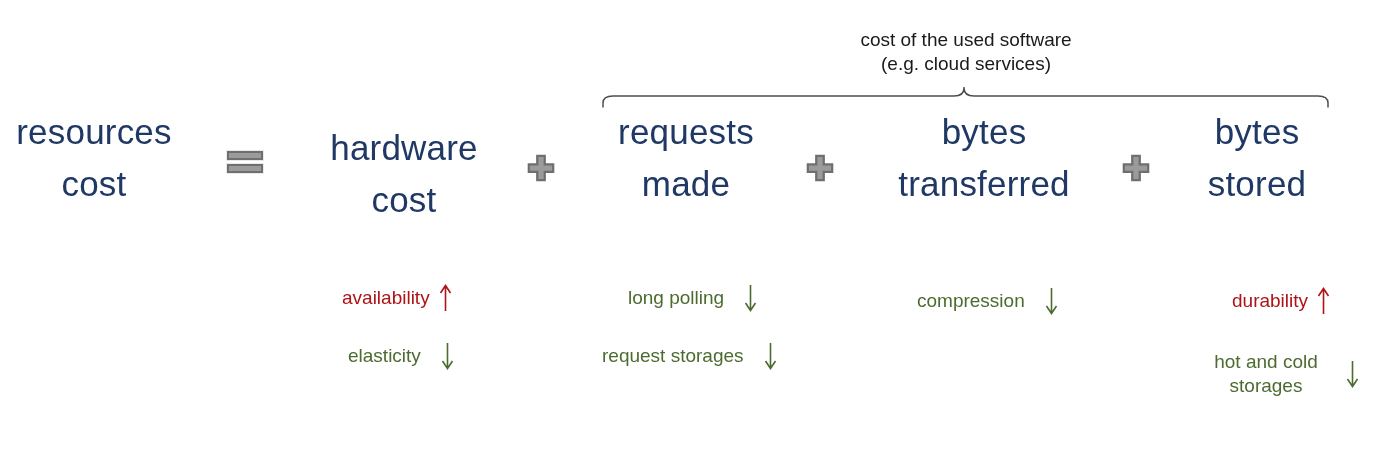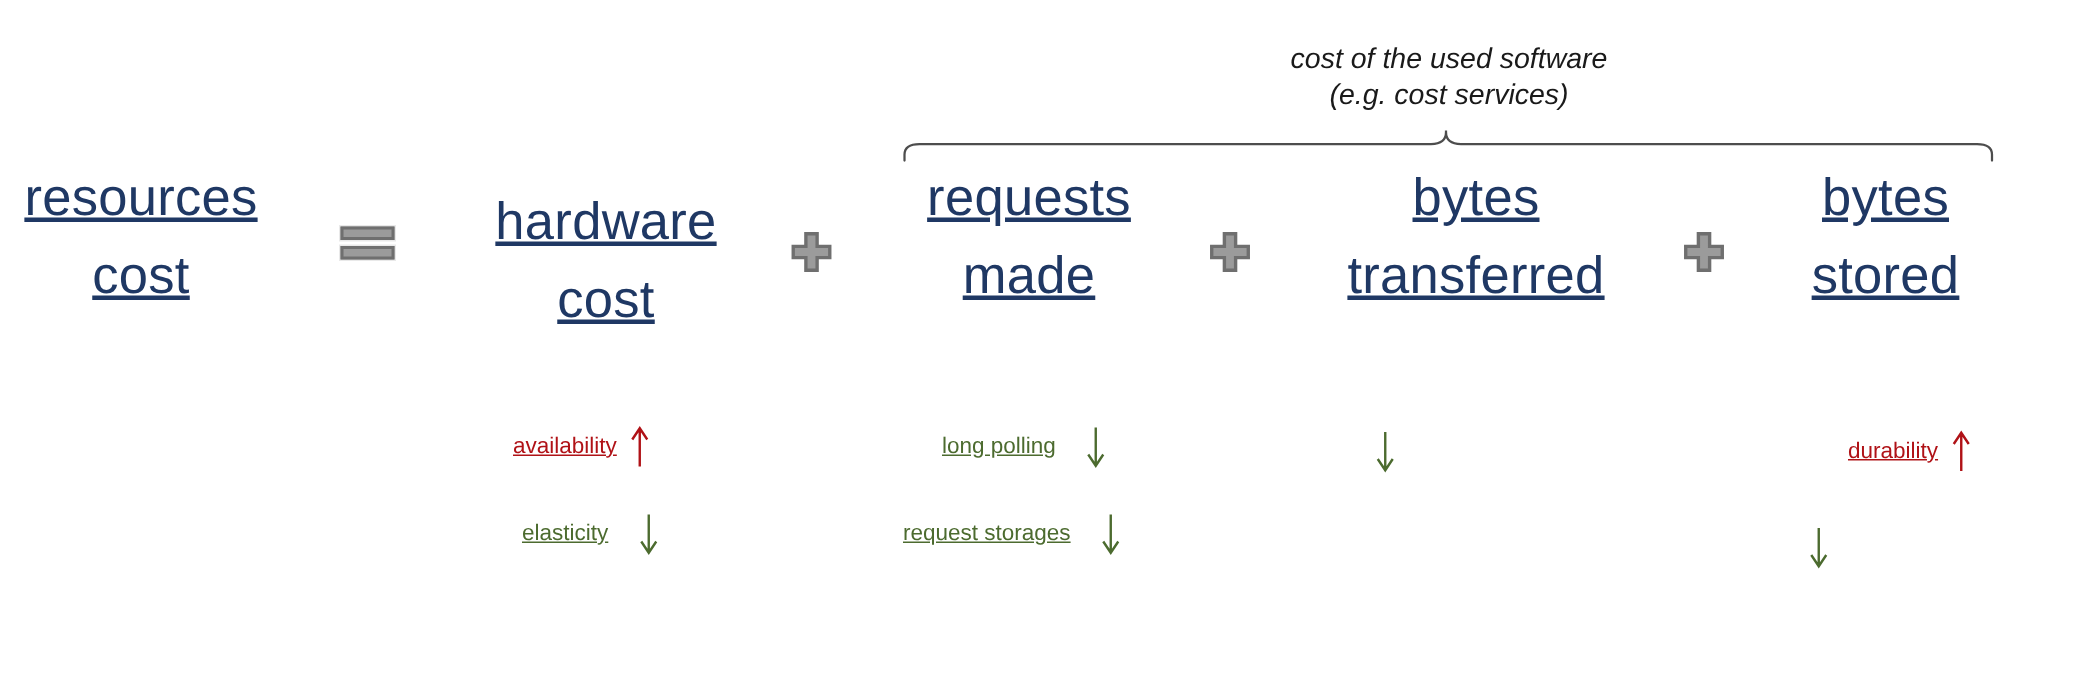--- a/index.html
+++ b/index.html
@@ -17,21 +17,20 @@
   
   .term {
     position: absolute;
     top: 106px;
     text-align: center;
     color: #1F3864;
     font-size: 35px;
     line-height: 52px;
     font-weight: 400;
     letter-spacing: 0.2px;
-    text-decoration: underline;
   }
   .term div { white-space: nowrap; }
 
   
   .equals-shape {
     position: absolute;
     left: 227px;
     top: 151px;
     width: 36px;
   }
@@ -51,34 +50,32 @@
   
   .brace-caption {
     position: absolute;
     left: 816px;
     top: 28px;
     width: 300px;
     text-align: center;
     color: #1A1A1A;
     font-size: 19px;
     line-height: 24px;
-    font-style: italic;
   }
   .brace-svg { position: absolute; left: 593px; top: 78px; }
 
   
   .annot {
     position: absolute;
     display: flex;
     align-items: center;
     gap: 9px;
-    font-size: 15px;
+    font-size: 19px;
     line-height: 24px;
     white-space: nowrap;
-    text-decoration: underline;
   }
   .annot.red   { color: #B01217; }
   .annot.green { color: #4C6B2F; gap: 20px; }
   .annot .arrow { flex: 0 0 auto; display: block; }
 
   .annot-availability { left: 342px; top: 283px; }
   .annot-elasticity   { left: 348px; top: 341px; }
   .annot-longpolling  { left: 628px; top: 283px; }
   .annot-batching     { left: 602px; top: 341px; }
   .annot-compression  { left: 917px; top: 286px; }
@@ -90,21 +87,21 @@
     text-align: center;
   }
 </style>
 </head>
 <body>
 
 <div class="canvas">
 
   <div class="brace-caption">
     <div>cost of the used software</div>
-    <div>(e.g. cost services)</div>
+    <div>(e.g. cloud services)</div>
   </div>
 
   <svg class="brace-svg" width="745" height="34" viewBox="0 0 745 34">
     <path d="M10 29 L10 25 Q10 18 20 18 L361 18 Q371 18 371 10 L371 9 L371 10 Q371 18 381 18 L725 18 Q735 18 735 25 L735 29" fill="none" stroke="#4D4D4D" stroke-width="1.5" stroke-linecap="round"></path>
   </svg>
 
   <div class="term" style="left:-1px; width:190px;">
     <div>resources</div>
     <div>cost</div>
   </div>
@@ -168,31 +165,33 @@
   </div>
 
   <div class="annot green annot-batching">
     <span class="annot-label">request storages</span>
     <svg class="arrow" width="13" height="30" viewBox="0 0 13 30">
       <path d="M6.5 2 L6.5 27 M1.5 20 L6.5 27.5 L11.5 20" fill="none" stroke="currentColor" stroke-width="1.6"></path>
     </svg>
   </div>
 
   <div class="annot green annot-compression">
+    <span class="annot-label">compression</span>
     <svg class="arrow" width="13" height="30" viewBox="0 0 13 30">
       <path d="M6.5 2 L6.5 27 M1.5 20 L6.5 27.5 L11.5 20" fill="none" stroke="currentColor" stroke-width="1.6"></path>
     </svg>
   </div>
 
   <div class="annot red annot-durability">
     <span class="annot-label">durability</span>
     <svg class="arrow" width="13" height="30" viewBox="0 0 13 30">
       <path d="M6.5 28 L6.5 3 M1.5 10 L6.5 2.5 L11.5 10" fill="none" stroke="currentColor" stroke-width="1.6"></path>
     </svg>
   </div>
 
   <div class="annot green annot-hotcold">
+    <span class="annot-label">hot and cold storages</span>
     <svg class="arrow" width="13" height="30" viewBox="0 0 13 30">
       <path d="M6.5 2 L6.5 27 M1.5 20 L6.5 27.5 L11.5 20" fill="none" stroke="currentColor" stroke-width="1.6"></path>
     </svg>
   </div>
 
 </div>
 
 </body></html>

